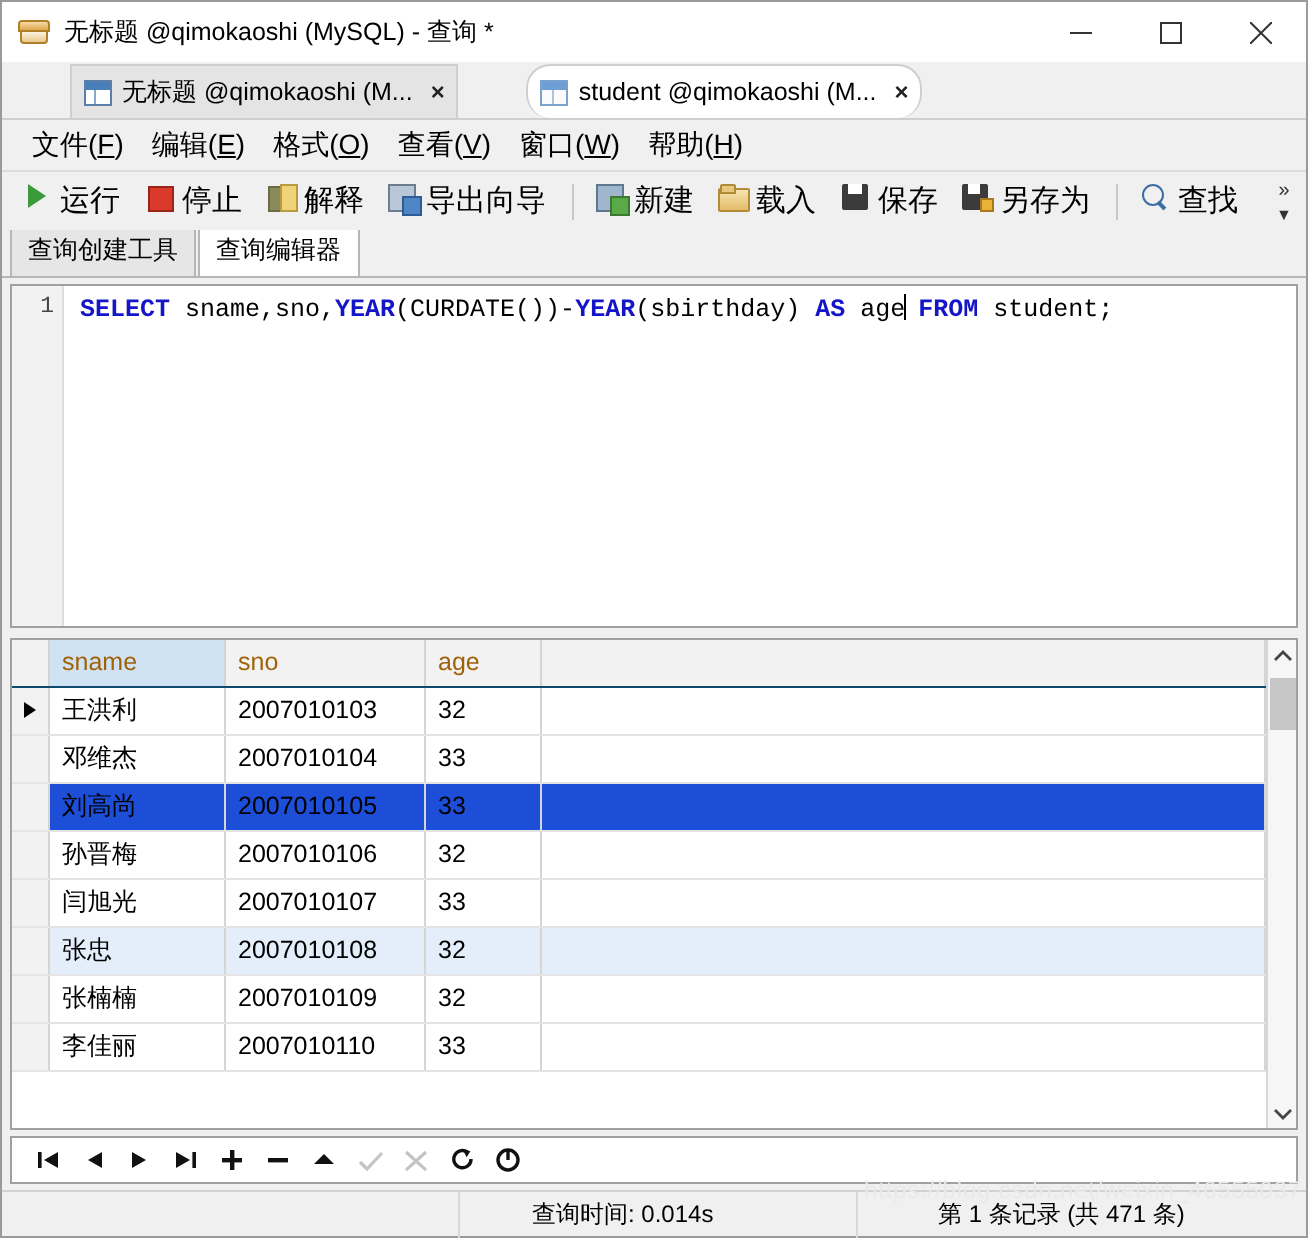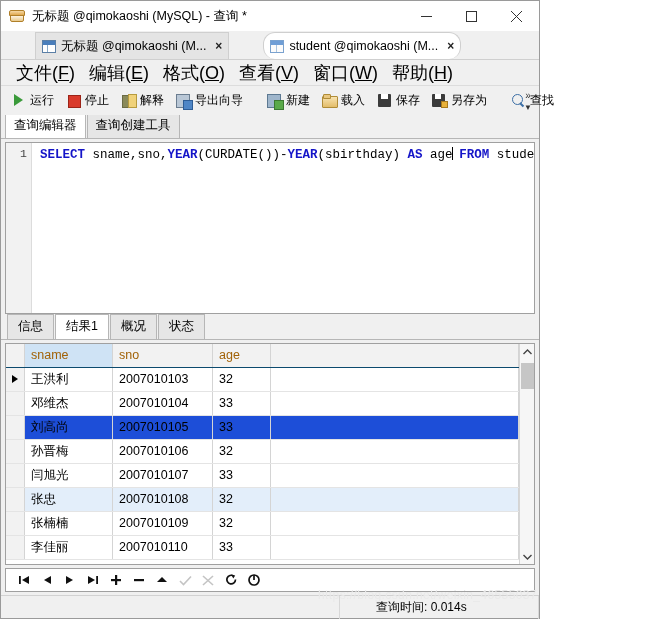--- a/index.html
+++ b/index.html
@@ -7,21 +7,21 @@
     margin: 0; padding: 0;
     width: 654px; height: 619px;
     overflow: hidden;
     background: #ffffff;
     font-family: "Liberation Sans", "DejaVu Sans", sans-serif;
     font-size: 12px;
     color: #000;
   }
   #app {
     position: relative;
-    width: 540px; height: 619px;
+    width: 654px; height: 619px;
     background: #f0f0f0;
     border: 1px solid #9a9a9a;
     display: flex;
     flex-direction: column;
   }
 
   
   .titlebar {
     height: 30px;
     background: #ffffff;
@@ -131,45 +131,45 @@
 
   
   .menubar {
     height: 25px;
     display: flex; align-items: center;
     background: #f0f0f0;
     padding-left: 8px;
     flex: 0 0 auto;
   }
   .menuitem {
-    font-size: 18px;
+    font-size: 14px;
     padding: 2px 7px;
     color: #000;
     white-space: nowrap;
     text-align: center;
   }
   .menuitem u { text-decoration: underline; }
 
   
   .toolbar {
     height: 30px;
     background: #f0f0f0;
     border-top: 1px solid #dcdcdc;
     display: flex;
     align-items: center;
     padding-left: 5px;
     position: relative;
     flex: 0 0 auto;
   }
   .tbtn {
-    display: flex; align-items: center;
+    display: flex; align-items: flex-start;
     padding: 2px 5px;
     margin-right: 2px;
     white-space: nowrap;
-    font-size: 12px;
+    font-size: 15px;
   }
   .tbtn .lbl { margin-left: 4px; }
   .tsep {
     width: 1px; height: 18px;
     background: #c8c8c8;
     margin: 0 6px;
   }
   .ic { width: 15px; height: 15px; position: relative; flex:0 0 auto; }
   
   .ic-run::before {
@@ -579,39 +579,33 @@
       <span class="ic ic-find"></span>
       <span class="lbl">查找</span>
     </div>
     <div class="tb-overflow">
       <span>»</span>
       <span class="chev">▼</span>
     </div>
   </div>
 
   <div class="edtabs">
+    <div class="edtab">查询创建工具</div>
     <div class="edtab active">查询编辑器</div>
-    <div class="edtab">查询创建工具</div>
   </div>
 
   <div class="editor-wrap">
     <div class="editor">
       <div class="gutter">
         <span>1</span>
       </div>
       <div class="code"><span class="kw">SELECT</span><span class="plain"> sname,sno,</span><span class="kw">YEAR</span><span class="plain">(CURDATE())-</span><span class="kw">YEAR</span><span class="plain">(sbirthday) </span><span class="kw">AS</span><span class="plain"> age</span><span class="caret"></span><span class="kw"> FROM</span><span class="plain"> student;</span></div>
     </div>
   </div>
 
-  <div class="restabs">
-    <div class="restab">信息</div>
-    <div class="restab active">结果1</div>
-    <div class="restab">概况</div>
-    <div class="restab">状态</div>
-  </div>
 
   <div class="grid-wrap">
     <div class="grid-outer">
       <div class="grid-scroll">
         <table class="grid">
           <colgroup>
             <col class="c-marker">
               <col class="c-sname">
               <col class="c-sno">
               <col class="c-age">
@@ -765,15 +759,16 @@
           <circle cx="6" cy="6" r="5" fill="none" stroke="#111" stroke-width="1.7"></circle>
           <line x1="6" y1="1.2" x2="6" y2="6" stroke="#111" stroke-width="1.7"></line>
         </svg>
     </div>
   </div>
 
   <div class="statusbar">
     <div class="watermark">https://blog.csdn.net/weixin_46555037</div>
     <div class="sb-cell grow"></div>
     <div class="sb-cell time">查询时间: 0.014s</div>
+    <div class="sb-cell rec">第 1 条记录 (共 471 条)</div>
   </div>
 
 </div>
 
 </body></html>

